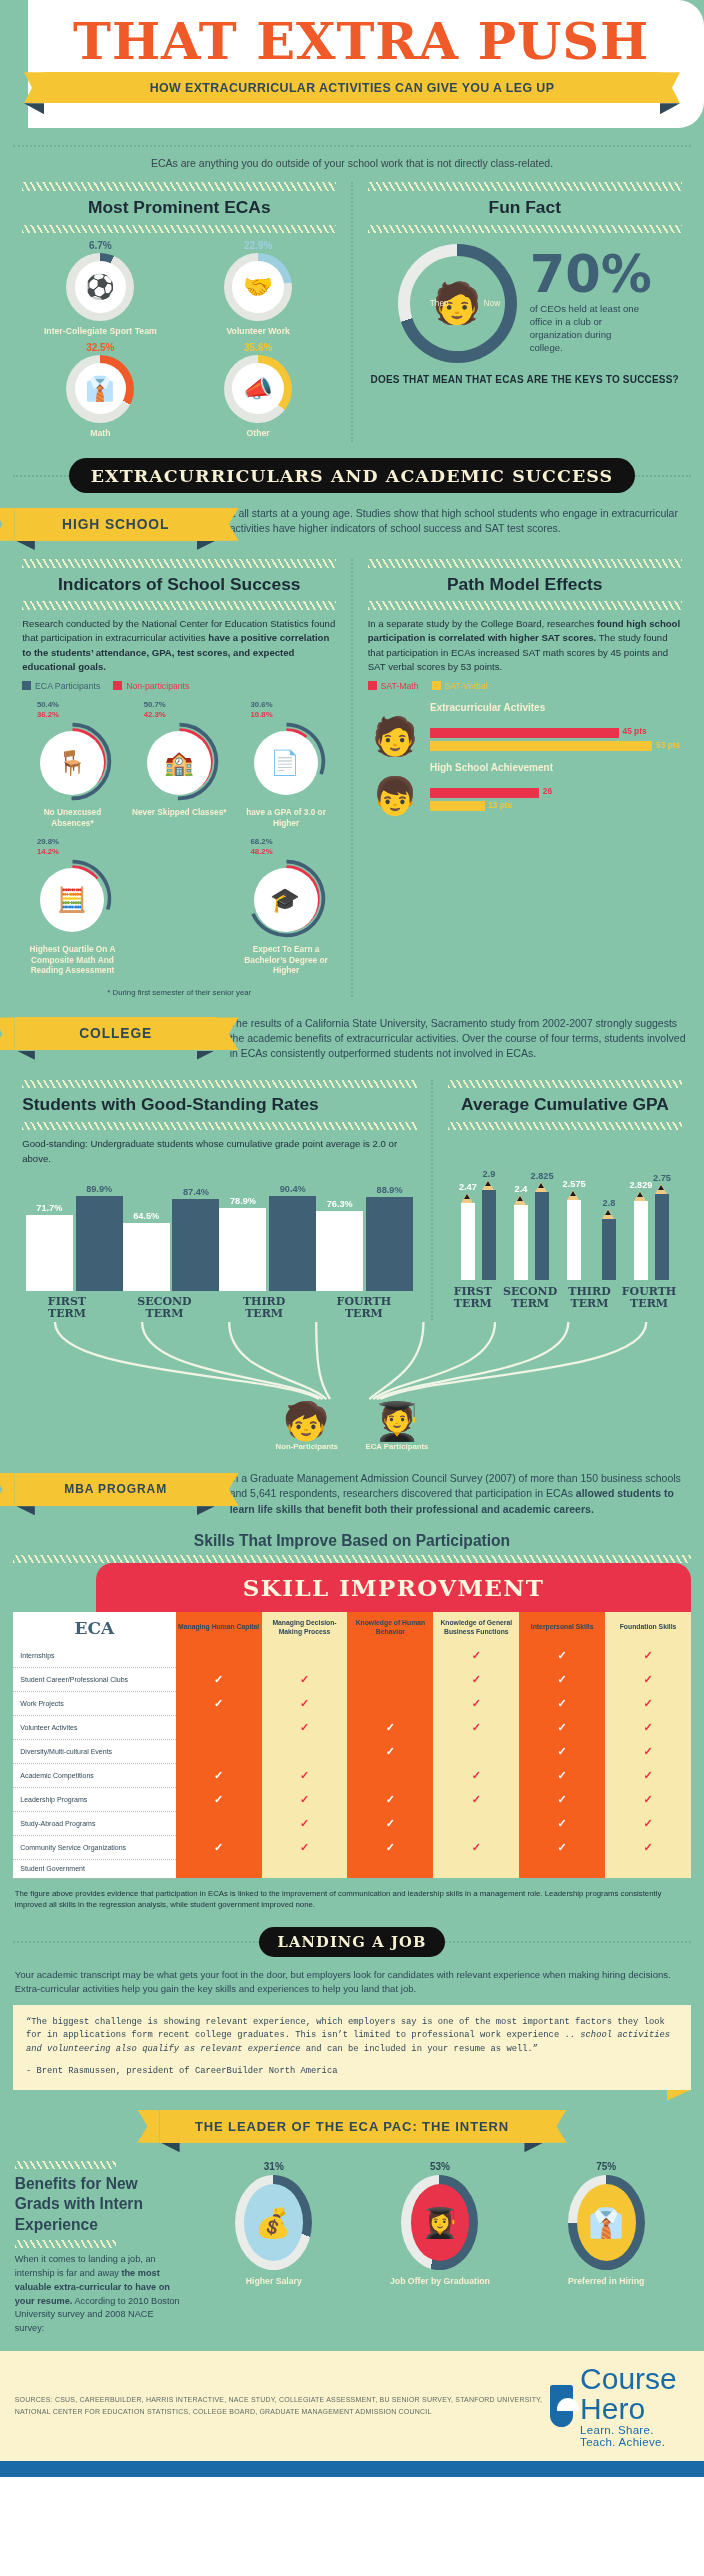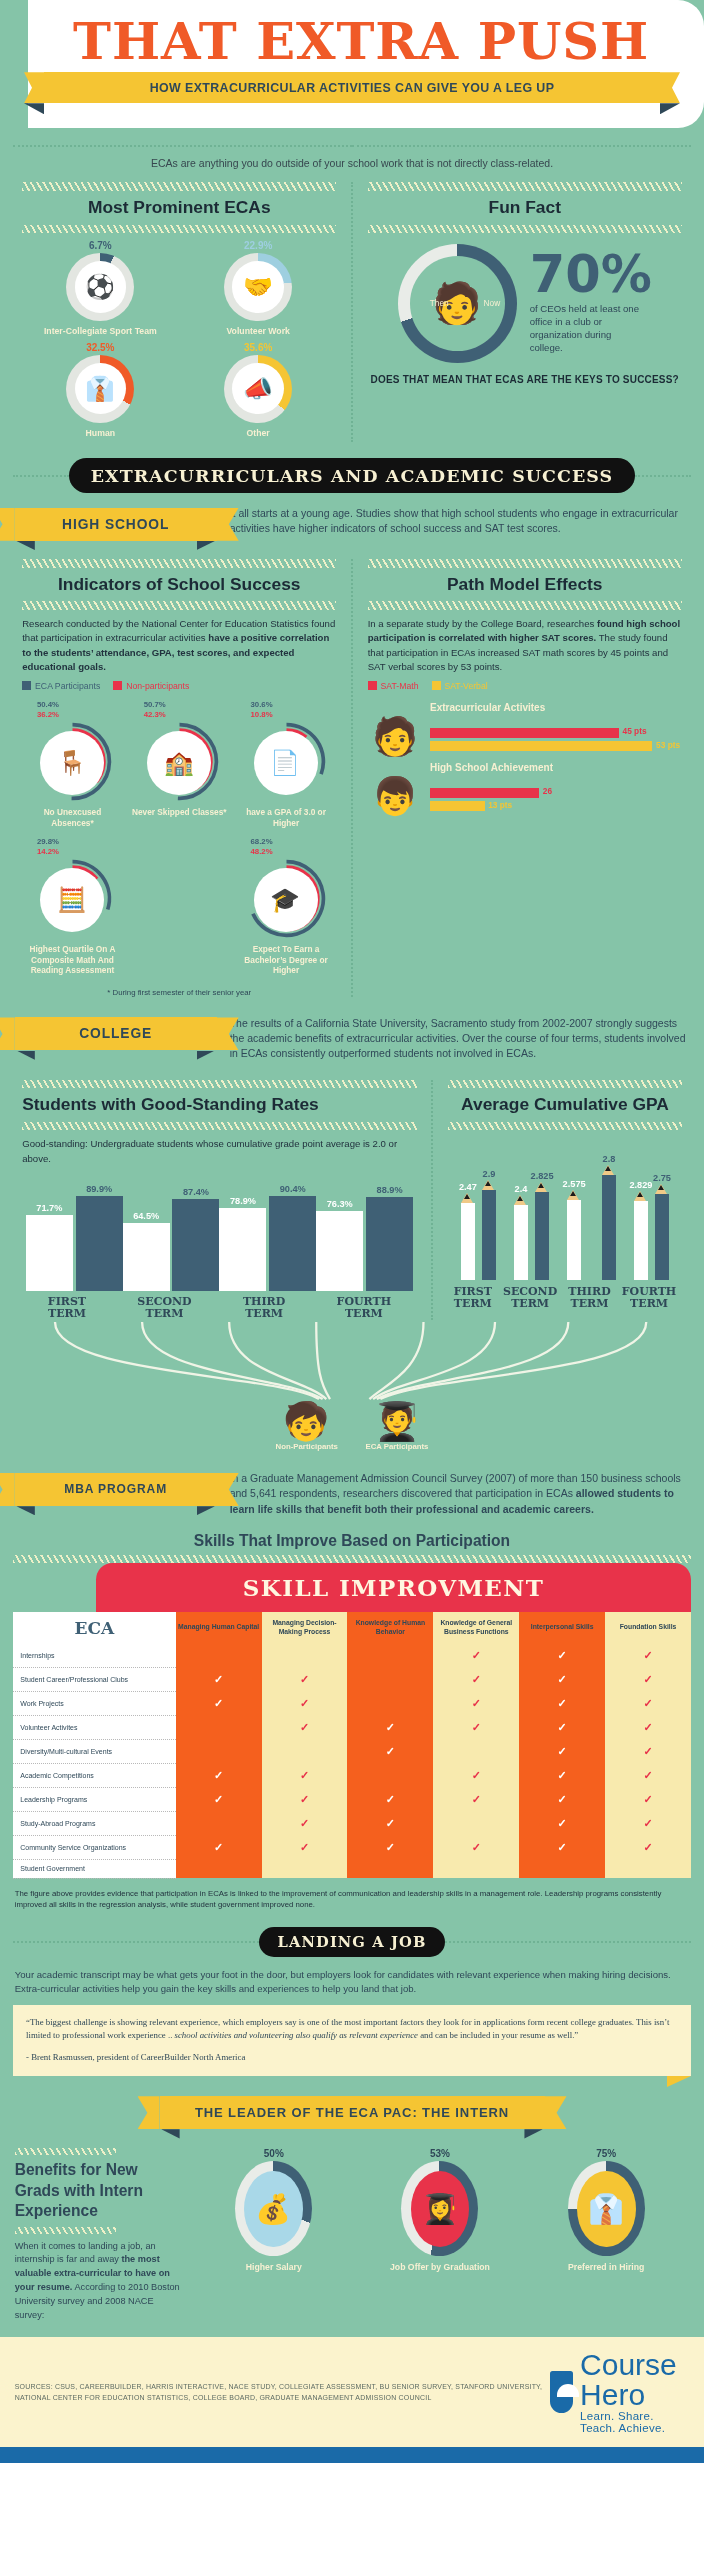--- a/index.html
+++ b/index.html
@@ -156,21 +156,21 @@
   .c-odd { background:#f5601e; }
   .c-even { background:#f8eaae; }
   .chk { font-size:11px; font-weight:bold; }
   .chk.w { color:#ffffff; }
   .chk.r { color:#e8334a; }
   .skill-note { font-size:7.8px; padding:9.2px 14.7px 0; line-height:1.45; color:#22333f; }
 
   
   .lj-note { font-size:9.6px; padding:7.3px 14.7px 0; line-height:1.45; }
   .quotebox { background:#fbf3cd; margin:9.2px 13px 0; padding:11px 13px; position:relative;
-              font-family:Liberation Serif, serif; font-size:8.8px; line-height:1.55; color:#2f4858;}
+              font-family:Liberation Mono, monospace; font-size:8.8px; line-height:1.55; color:#2f4858;}
   .quotebox .fold { position:absolute; right:0; bottom:-11px; width:24px;height:11px;background:#f5c533;
                     clip-path:polygon(0 0,100% 0,0 100%);}
   .quotebox .attrib { margin-top:8.3px; }
 
   
   .intern-row { display:flex; padding:13px 14.7px 0; gap:11px; align-items:flex-start;}
   .intern-left { width:165px; flex:none; }
   .intern-left h3 { font-size:15.6px; line-height:1.3; font-weight:bold; padding:5.5px 0; }
   .intern-left p { font-size:9.2px; line-height:1.5; padding-top:5.5px; }
   .mini-hatch { width:101px; height:7.3px; background-image:repeating-linear-gradient(60deg,#eef0c8 0 1.8px,transparent 1.8px 5.5px);}
@@ -232,21 +232,21 @@
             <div class="donut" style="background:conic-gradient(#9ecfe0 0 82.44deg,#e3e6e1 82.44deg 360deg)">
               <div class="inner">🤝</div>
             </div>
             <div class="donut-label">Volunteer Work</div>
           </div>
           <div class="donut-cell">
             <div class="donut-pct" style="color:#f05a28">32.5%</div>
             <div class="donut" style="background:conic-gradient(#f05a28 0 117deg,#e3e6e1 117deg 360deg)">
               <div class="inner">👔</div>
             </div>
-            <div class="donut-label">Human</div>
+            <div class="donut-label">Math</div>
           </div>
           <div class="donut-cell">
             <div class="donut-pct" style="color:#f5c533">35.6%</div>
             <div class="donut" style="background:conic-gradient(#f5c533 0 128.16deg,#e3e6e1 128.16deg 360deg)">
               <div class="inner">📣</div>
             </div>
             <div class="donut-label">Other</div>
           </div>
         </div>
     </div>
@@ -504,21 +504,21 @@
               <div class="lead"></div>
               <i style="color:#3f6075">2.825</i>
             </div>
           </div>
           <div class="bargroup" style="gap: 21px;">
             <div class="pencil" style="height:80px;background:#fff">
               <div class="tip"></div>
               <div class="lead"></div>
               <i style="color:#fff">2.575</i>
             </div>
-            <div class="pencil" style="height:105px;background:#3f6075">
+            <div class="pencil" style="height:61px;background:#3f6075">
               <div class="tip"></div>
               <div class="lead"></div>
               <i style="color:#3f6075">2.8</i>
             </div>
           </div>
           <div class="bargroup" style="gap: 7.3px;">
             <div class="pencil" style="height:79px;background:#fff">
               <div class="tip"></div>
               <div class="lead"></div>
               <i style="color:#fff">2.829</i>
@@ -718,21 +718,21 @@
     <div class="intern-left">
       <div class="mini-hatch"></div>
       <h3>Benefits for New Grads with Intern Experience</h3>
       <div class="mini-hatch"></div>
       <p>
         <span>When it comes to landing a job, an internship is far and away </span><b>the most valuable extra-curricular to have on your resume.</b><span> According to 2010 Boston University survey and 2008 NACE survey:</span>
       </p>
     </div>
     <div class="intern-circles" id="intern-circles">
         <div class="ic">
-          <div class="pct">50%</div>
+          <div class="pct">31%</div>
           <div class="ring" style="background:conic-gradient(#3f6075 0 111.60000000000001deg,#e9ece8 111.60000000000001deg 360deg)">
             <div class="core" style="background:#a9d8e8">💰</div>
           </div>
           <div class="cap">Higher Salary</div>
         </div>
         <div class="ic">
           <div class="pct">53%</div>
           <div class="ring" style="background:conic-gradient(#3f6075 0 190.8deg,#e9ece8 190.8deg 360deg)">
             <div class="core" style="background:#e8334a">👩‍🎓</div>
           </div>

